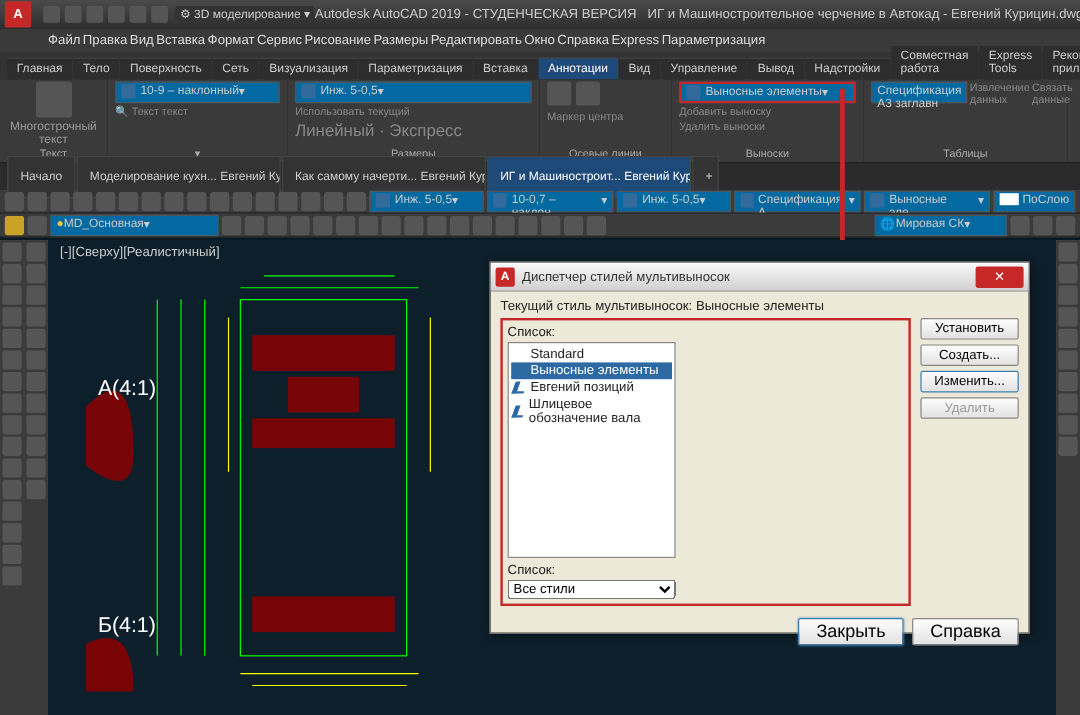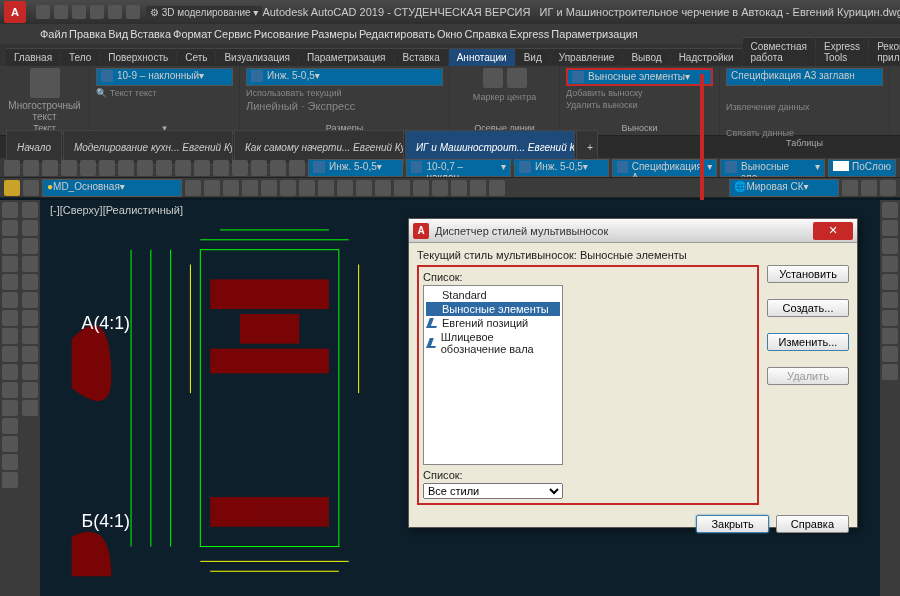--- a/index.html
+++ b/index.html
@@ -17,21 +17,21 @@
   .ribbon { height: 70px; background: #3a3a3a; border-bottom: 1px solid #222; display: flex; }
   .panel { border-right: 1px solid #333; padding: 2px 6px; display: flex; flex-direction: column; justify-content: space-between; }
   .panel-label { font-size: 9px; color: #aaa; text-align: center; }
   .panel-body { flex: 1; display: flex; align-items: center; gap: 4px; font-size: 10px; color: #999; }
   .big-btn { text-align: center; font-size: 10px; color: #999; }
   .big-btn .icon { width: 30px; height: 30px; background: #555; margin: 0 auto 2px; border-radius: 2px; }
   .dropdown { display: flex; align-items: flex-start; background: #0369a1; border: 1px solid #555; padding: 1px 4px; font-size: 10px; color: #ccc; height: 18px; }
   .dropdown .ico { width: 12px; height: 12px; background: #326a9c; margin-right: 4px; }
   .dropdown.red { border: 2px solid #c62828; }
   .doc-tabs { height: 22px; background: #2b2b2b; display: flex; align-items: center; font-size: 10px; color: #ccc; padding-left: 6px; gap: 1px; }
-  .doc-tabs .dtab { padding: 11px 10px; background: #333; border: 1px solid #444; max-width: 170px; white-space: nowrap; overflow: hidden; font-style: italic; }
+  .doc-tabs .dtab { padding: 11px 10px; background: #333; border: 1px solid #444; max-width: 170px; white-space: nowrap; overflow: hidden; }
   .doc-tabs .dtab.active { background: #1e4a7a; color: #fff; }
   .toolbar-row { height: 20px; background: #3b3b3b; border-bottom: 1px solid #222; display: flex; align-items: center; gap: 3px; padding: 0 4px; font-size: 10px; color: #ccc; overflow: hidden; }
   .toolbar-row .tbtn { width: 16px; height: 16px; background: #555; border-radius: 2px; flex-shrink: 0; }
   .canvas-area { position: absolute; top: 200px; left: 0; right: 0; bottom: 0; background: #0d1f2a; }
   .left-tools, .left-tools2, .right-tools { position: absolute; top: 0; bottom: 0; width: 20px; background: #3b3b3b; display: flex; flex-direction: column; gap: 2px; padding: 2px; }
   .left-tools { left: 0; }
   .left-tools2 { left: 20px; }
   .right-tools { right: 0; }
   .left-tools span, .left-tools2 span, .right-tools span { width: 16px; height: 16px; background: #555; border-radius: 2px; }
   .viewport-label { position: absolute; top: 4px; left: 50px; color: #ccc; font-size: 11px; }
@@ -46,26 +46,26 @@
   .dlg-body .cur { color: #222; margin-bottom: 4px; }
   .dlg-main { display: flex; gap: 6px; border: 2px solid #c62828; padding: 4px; }
   .styles-col { flex: 0 0 140px; display: flex; flex-direction: column; }
   .styles-list { background: #fff; border: 1px solid #888; height: 180px; font-size: 11px; color: #222; padding: 2px; }
   .styles-list div { padding: 1px 2px; display: flex; align-items: center; }
   .styles-list div .ai { width: 10px; height: 10px; border-left: 4px solid #2d6aa3; border-bottom: 2px solid #2d6aa3; margin-right: 4px; transform: skewX(-20deg); }
   .styles-list .sel { background: #2d6aa3; color: #fff; }
   .list-sel { margin-top: 4px; }
   .list-sel select { width: 100%; font-size: 11px; }
   .preview { flex: 1; background: #000; color: #fff; display: flex; align-items: center; justify-content: flex-start; font-size: 20px; padding-left: 6px; height: 204px; position: relative; }
-  .btn-col { flex: 0 0 82px; display: flex; flex-direction: column; gap: 16px; }
+  .btn-col { flex: 0 0 82px; display: flex; flex-direction: column; gap: 4px; }
   .btn-col button { font-size: 11px; padding: 2px 4px; background: linear-gradient(#fdfdfd,#e2e2e2); border: 1px solid #888; border-radius: 2px; }
   .btn-col button.default { border: 1px solid #3c7fb1; }
   .btn-col button.disabled { color: #999; }
   .dlg-foot { text-align: right; padding: 4px 8px; }
-  .dlg-foot button { font-size: 11px; padding: 2px 14px; margin-left: 4px; background: linear-gradient(#fdfdfd,#e2e2e2); border: 1px solid #888; border-radius: 2px; }
+  .dlg-foot button { font-size: 15px; padding: 2px 14px; margin-left: 4px; background: linear-gradient(#fdfdfd,#e2e2e2); border: 1px solid #888; border-radius: 2px; }
   .dlg-foot button.primary { border: 1px solid #3c7fb1; box-shadow: 0 0 2px #3c7fb1; }
   .arrow { position: absolute; top: 74px; left: 700px; width: 4px; height: 150px; background: #c62828; }
   .arrow::after { content: ""; position: absolute; bottom: -12px; left: -6px; border: 8px solid transparent; border-top: 14px solid #c62828; }
   .sample-label { color: #222; font-size: 11px; margin-bottom: 2px; }
 </style>
 </head>
 <body>
 
 <div class="titlebar">
   <div class="logo">A</div>
@@ -127,44 +127,44 @@
     <div class="panel-body" style="flex-direction:column;align-items:stretch;gap:2px">
       <div class="dropdown"><span class="ico"></span><span>10-9 – наклонный</span> ▾</div>
       <div style="font-size:9px;color:#888">🔍 Текст текст</div>
     </div>
     <div class="panel-label">▾</div>
   </div>
   <div class="panel" style="width:210px">
     <div class="panel-body" style="flex-direction:column;align-items:stretch;gap:2px">
       <div class="dropdown"><span class="ico"></span><span>Инж. 5-0,5</span> ▾</div>
       <div style="font-size:9px;color:#888">Использовать текущий</div>
-      <div style="font-size:11px;color:#888"><span>Линейный</span> · <span>Экспресс</span></div>
+      <div style="font-size:14px;color:#888"><span>Линейный</span> · <span>Экспресс</span></div>
     </div>
     <div class="panel-label">Размеры</div>
   </div>
   <div class="panel" style="width:110px">
-    <div class="panel-body" style="flex-direction:column;align-items:center;gap:2px">
+    <div class="panel-body" style="flex-direction:column;align-items:flex-start;gap:2px">
       <div class="big-btn" style="display:flex;gap:4px">
           <div class="icon" style="width:20px;height:20px"></div>
           <div class="icon" style="width:20px;height:20px"></div>
         </div>
       <div style="font-size:9px;color:#888"><span>Маркер центра</span></div>
     </div>
     <div class="panel-label">Осевые линии</div>
   </div>
   <div class="panel" style="width:160px">
     <div class="panel-body" style="flex-direction:column;align-items:stretch;gap:2px">
       <div class="dropdown red"><span class="ico"></span><span>Выносные элементы</span> ▾</div>
       <div style="font-size:9px;color:#888">Добавить выноску</div>
       <div style="font-size:9px;color:#888">Удалить выноски</div>
     </div>
     <div class="panel-label">Выноски</div>
   </div>
   <div class="panel" style="width:170px">
-    <div class="panel-body" style="flex-direction:column;align-items:stretch;gap:16px">
+    <div class="panel-body" style="align-items:stretch;gap:2px">
       <div class="dropdown">
           <span>Спецификация А3 заглавн</span>
         </div>
       <div style="font-size:9px;color:#888">Извлечение данных</div>
       <div style="font-size:9px;color:#888">Связать данные</div>
     </div>
     <div class="panel-label">Таблицы</div>
   </div>
 </div>
 

